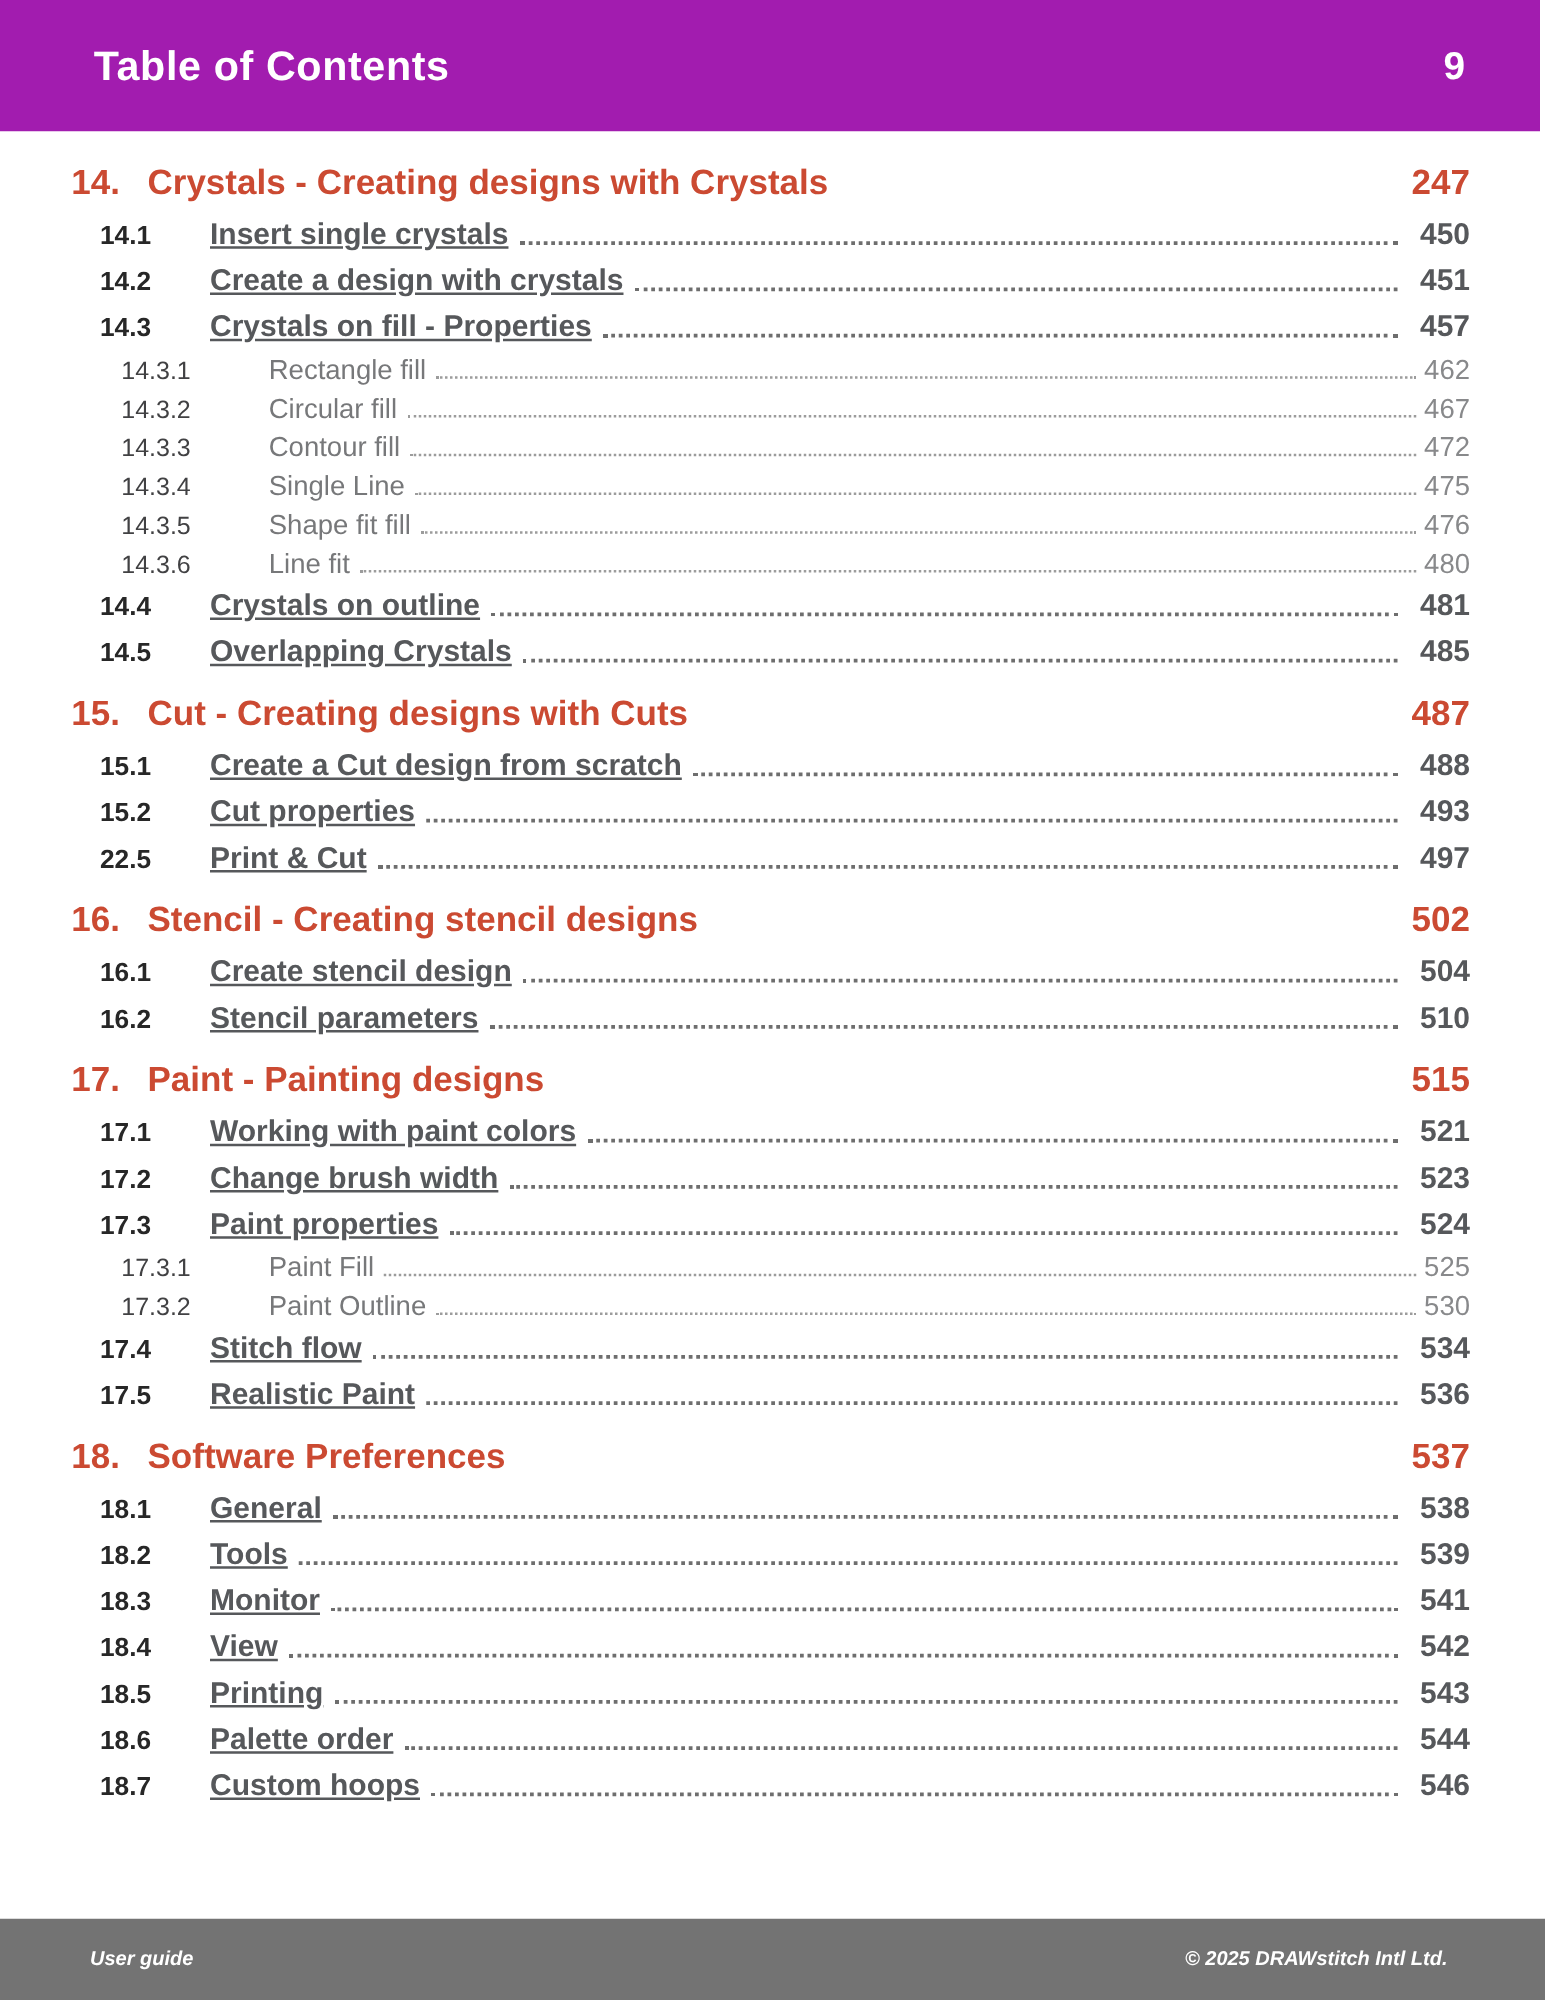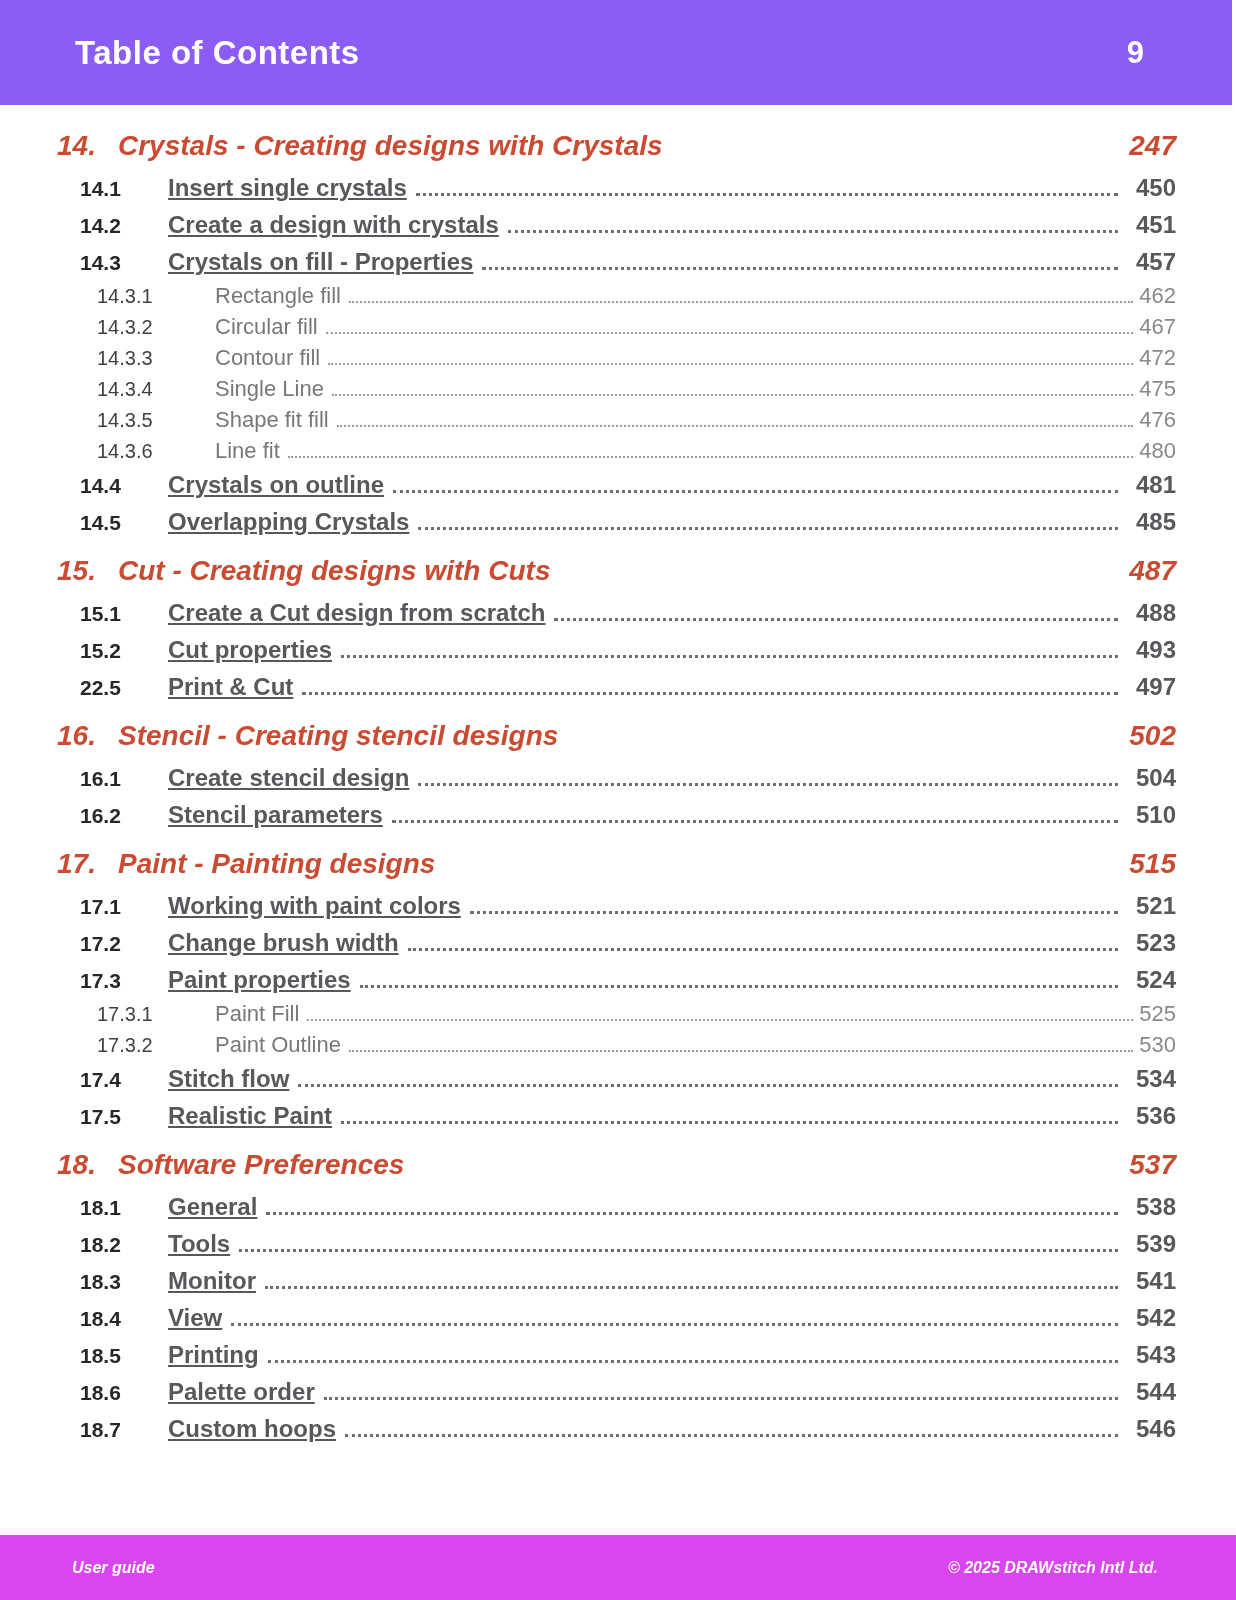--- a/index.html
+++ b/index.html
@@ -8,25 +8,25 @@
     font-family:"Liberation Sans", sans-serif;
     background:#ffffff;
     position:relative;
     overflow:hidden;
   }
 
   
   .header-band {
     height:105px;
     margin-right:4px;
-    background:#8b5cf6;
+    background:#a21caf;
     display:flex;
     align-items:center;
     justify-content:space-between;
-    padding:0 88px 0 75px;
+    padding:0 60px 0 75px;
   }
   .header-band .page-title {
     color:#ffffff;
     font-size:33px;
     font-weight:bold;
     letter-spacing:0.5px;
   }
   .header-band .header-page-number {
     color:#ffffff;
     font-size:31px;
@@ -41,21 +41,20 @@
 
   .chapter-row {
     display:flex;
     align-items:baseline;
     height:46px;
     line-height:46px;
     color:#cb4a32;
     font-weight:bold;
     font-size:28px;
     cursor:pointer;
-    font-style:italic;
   }
   .chapter-row .c-num { width:61px; }
   .chapter-row .c-title { flex:1; }
   .chapter-row .c-page { }
 
   .row {
     display:flex;
     align-items:baseline;
     cursor:pointer;
   }
@@ -110,21 +109,21 @@
     font-size:22px;
     font-weight:normal;
     color:#88898b;
   }
 
   
   .footer-band {
     position:absolute;
     left:0; right:0; bottom:0;
     height:65px;
-    background:#d946ef;
+    background:#737373;
     display:flex;
     align-items:center;
     justify-content:space-between;
     padding:0 78px 0 72px;
     color:#ffffff;
     font-size:16px;
     font-weight:bold;
     font-style:italic;
     gap:28px;
   }

